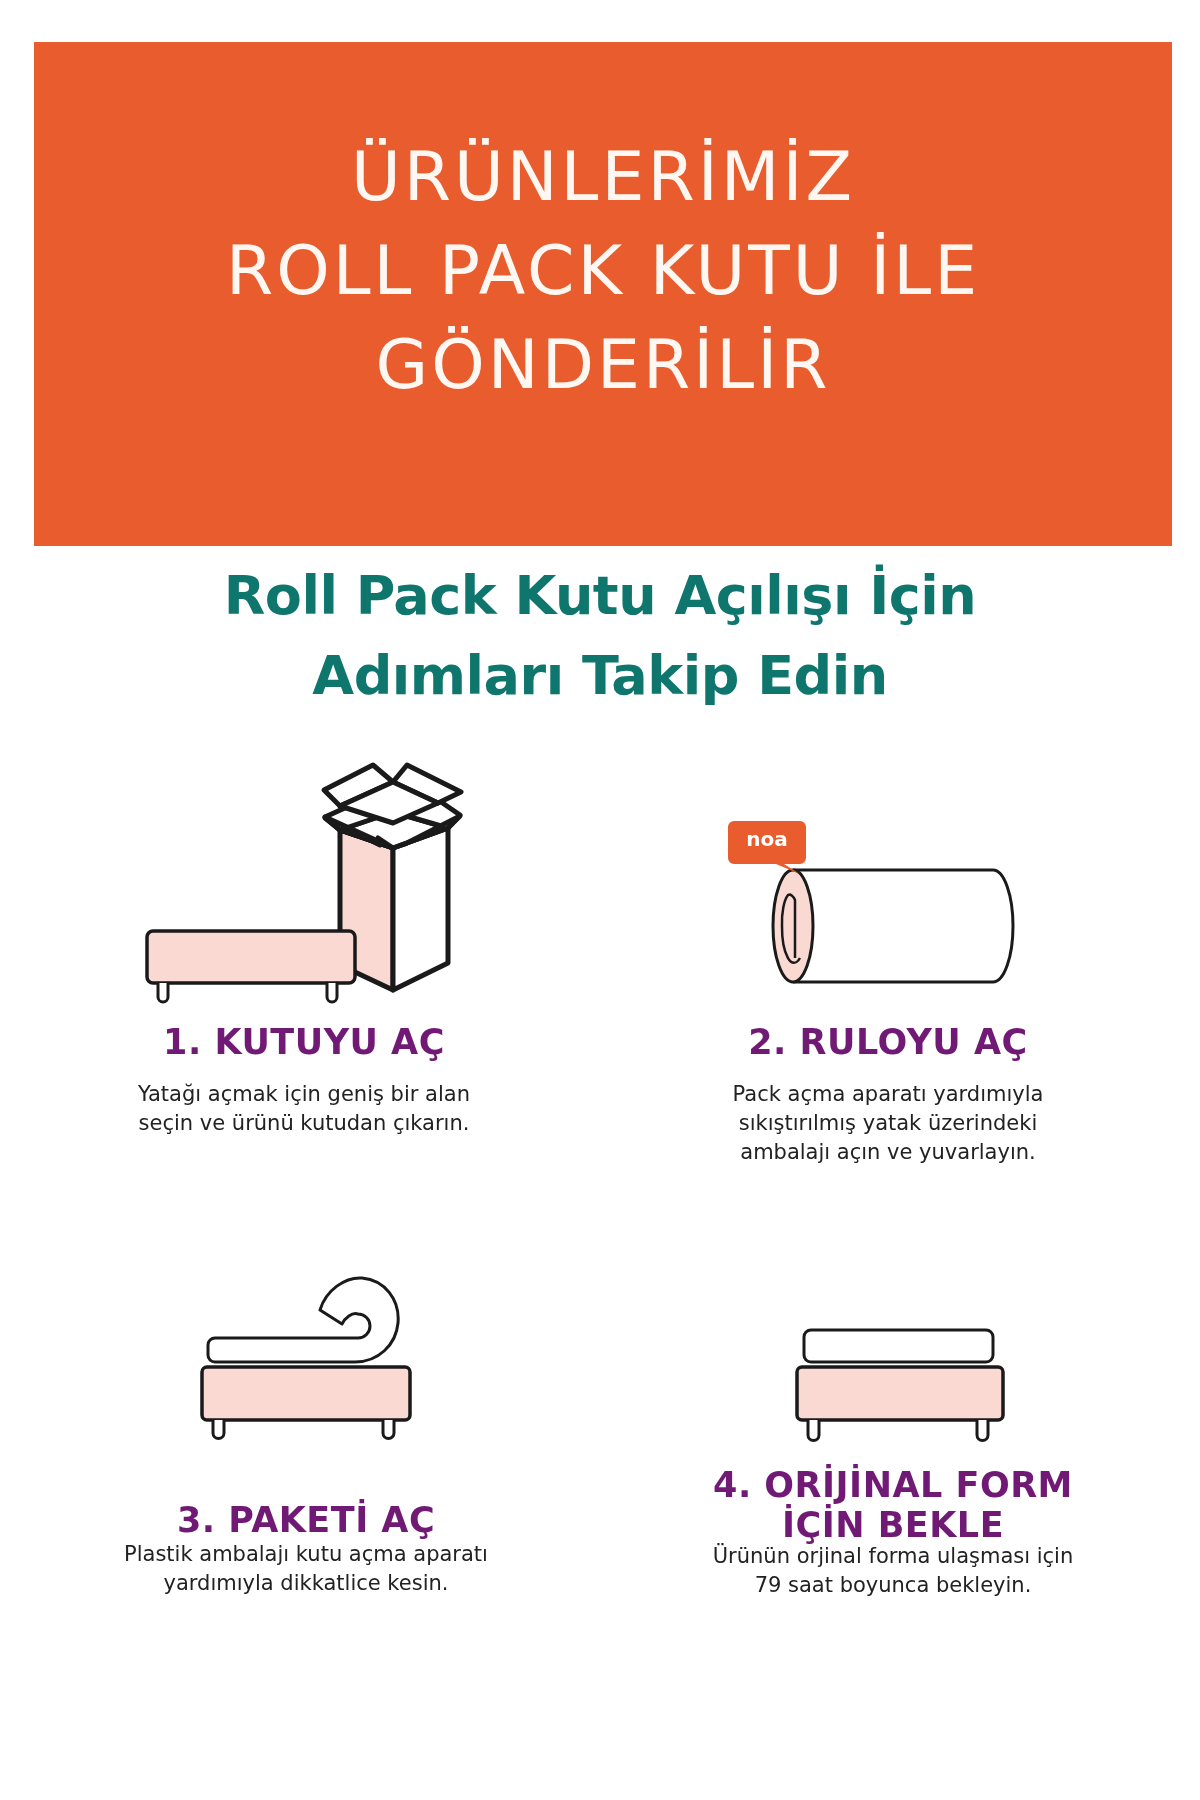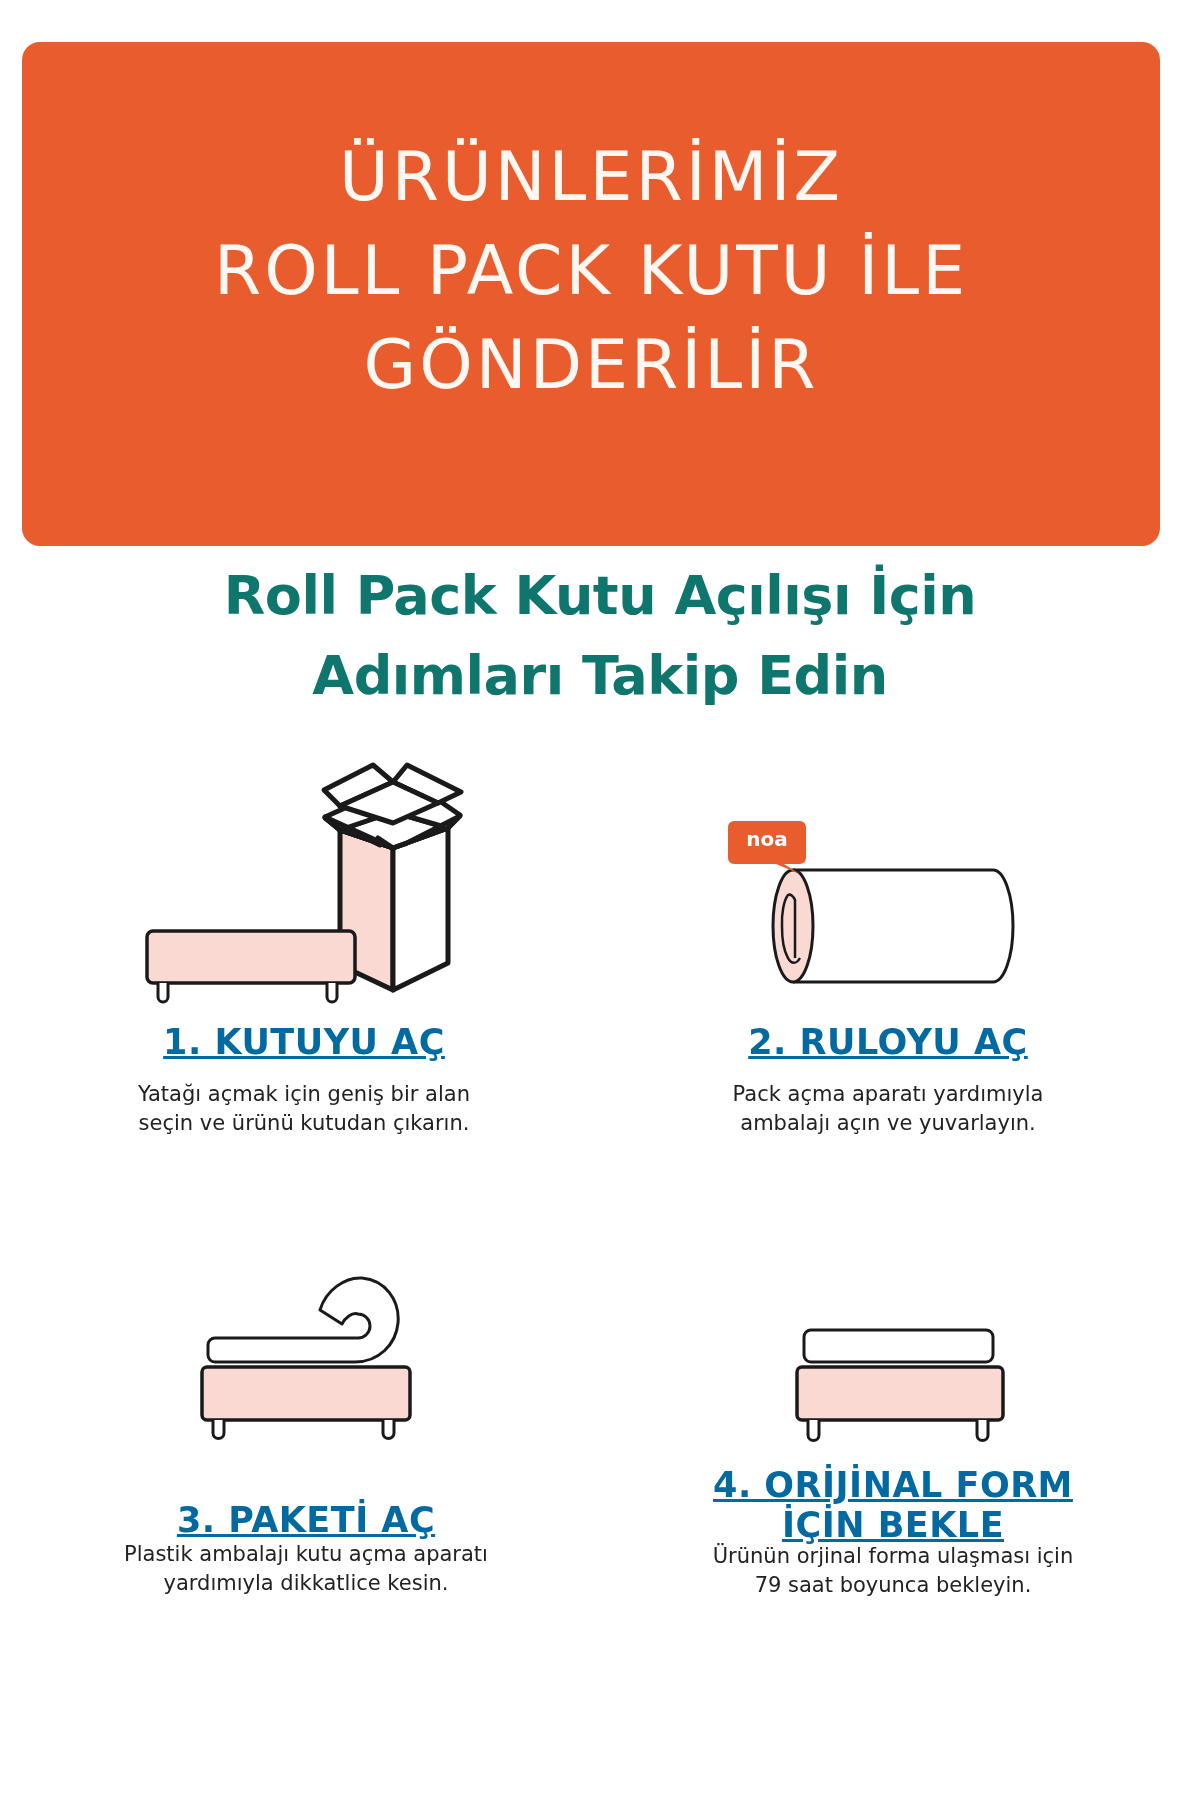--- a/index.html
+++ b/index.html
@@ -1,25 +1,25 @@
 <!DOCTYPE html>
 <html><head>
 <meta charset="utf-8">
 <style>
   html, body { margin:0; padding:0; background:#ffffff; }
   body { width:1200px; height:1800px; position:relative; overflow:hidden; font-family:"DejaVu Sans", sans-serif; color:#1a1a1a; }
-  .banner { position:absolute; left:22px; top:42px; width:1138px; height:504px; background:#E85C2D;border-radius:18px; }
+  .banner { position:absolute; left:34px; top:42px; width:1138px; height:504px; background:#E85C2D; }
   .banner-title { position:absolute; left:0; right:0; top:88px; text-align:center; color:#FFF8F2;
     font-family:"DejaVu Sans", sans-serif; font-weight:normal; font-size:68px; line-height:94px; letter-spacing:3px; }
   .banner-title div { white-space:nowrap; }
   .subtitle { position:absolute; left:0; width:1200px; top:556px; text-align:center;
     font-family:"DejaVu Sans", sans-serif; font-weight:bold; font-size:54px; line-height:80px; color:#0f766e; letter-spacing:-0.5px; }
   .subtitle div { white-space:nowrap; }
   .icon { position:absolute; }
-  .step-title { position:absolute; text-align:center; font-weight:bold; font-size:35px; line-height:44px; color:#0369a1; white-space:nowrap; letter-spacing:0.5px;text-decoration:underline; }
+  .step-title { position:absolute; text-align:center; font-weight:bold; font-size:35px; line-height:44px; color:#701a75; white-space:nowrap; letter-spacing:0.5px; }
   .step-desc { position:absolute; text-align:center; font-size:21px; line-height:29px; color:#222; }
   .step-desc div { white-space:nowrap; }
 </style>
 </head>
 <body>
 
 <div class="banner">
   <div class="banner-title">
     <div>ÜRÜNLERİMİZ</div>
     <div>ROLL PACK KUTU İLE</div>
@@ -74,20 +74,21 @@
     <path d="M734 821 H800 A6 6 0 0 1 806 827 V858 A6 6 0 0 1 800 864 H784 L800 874 L776 864 H734 A6 6 0 0 1 728 858 V827 A6 6 0 0 1 734 821 Z" fill="#E85C2D"></path>
   </g>
 </svg>
 <div style="position:absolute; left:728px; top:828px; width:78px; text-align:center; color:#ffffff; font-weight:bold; font-size:20px; line-height:22px; font-family:'DejaVu Sans', sans-serif;">noa</div>
 
 <div class="step-title" style="left:688px; width:400px; top:1020px;">
   <div>2. RULOYU AÇ</div>
 </div>
 <div class="step-desc" style="left:638px; width:500px; top:1080px;">
   <div>Pack açma aparatı yardımıyla</div>
+  <div>sıkıştırılmış yatak üzerindeki</div>
   <div>ambalajı açın ve yuvarlayın.</div>
 </div>
 
 <svg class="icon" style="left:195px; top:1270px;" width="225" height="175" viewBox="195 1270 225 175">
   <g stroke="#1a1a1a" stroke-linejoin="round">
     <path d="M215 1338 H358 A12 12 0 0 0 358 1314 C352 1312 345 1318 342 1324 L320 1310 C326 1290 345 1277 362 1278 C385 1280 400 1300 398 1323 C396 1345 378 1362 355 1362 H215 A7 7 0 0 1 208 1355 V1345 A7 7 0 0 1 215 1338 Z" fill="#ffffff" stroke-width="3"></path>
     <rect x="202" y="1367" width="208" height="53" rx="5" fill="#FAD9D2" stroke-width="3.5"></rect>
     <path d="M213 1420 v13 a5 5 0 0 0 11 0 v-13" fill="#ffffff" stroke-width="3"></path>
     <path d="M383 1420 v13 a5 5 0 0 0 11 0 v-13" fill="#ffffff" stroke-width="3"></path>
   </g>

